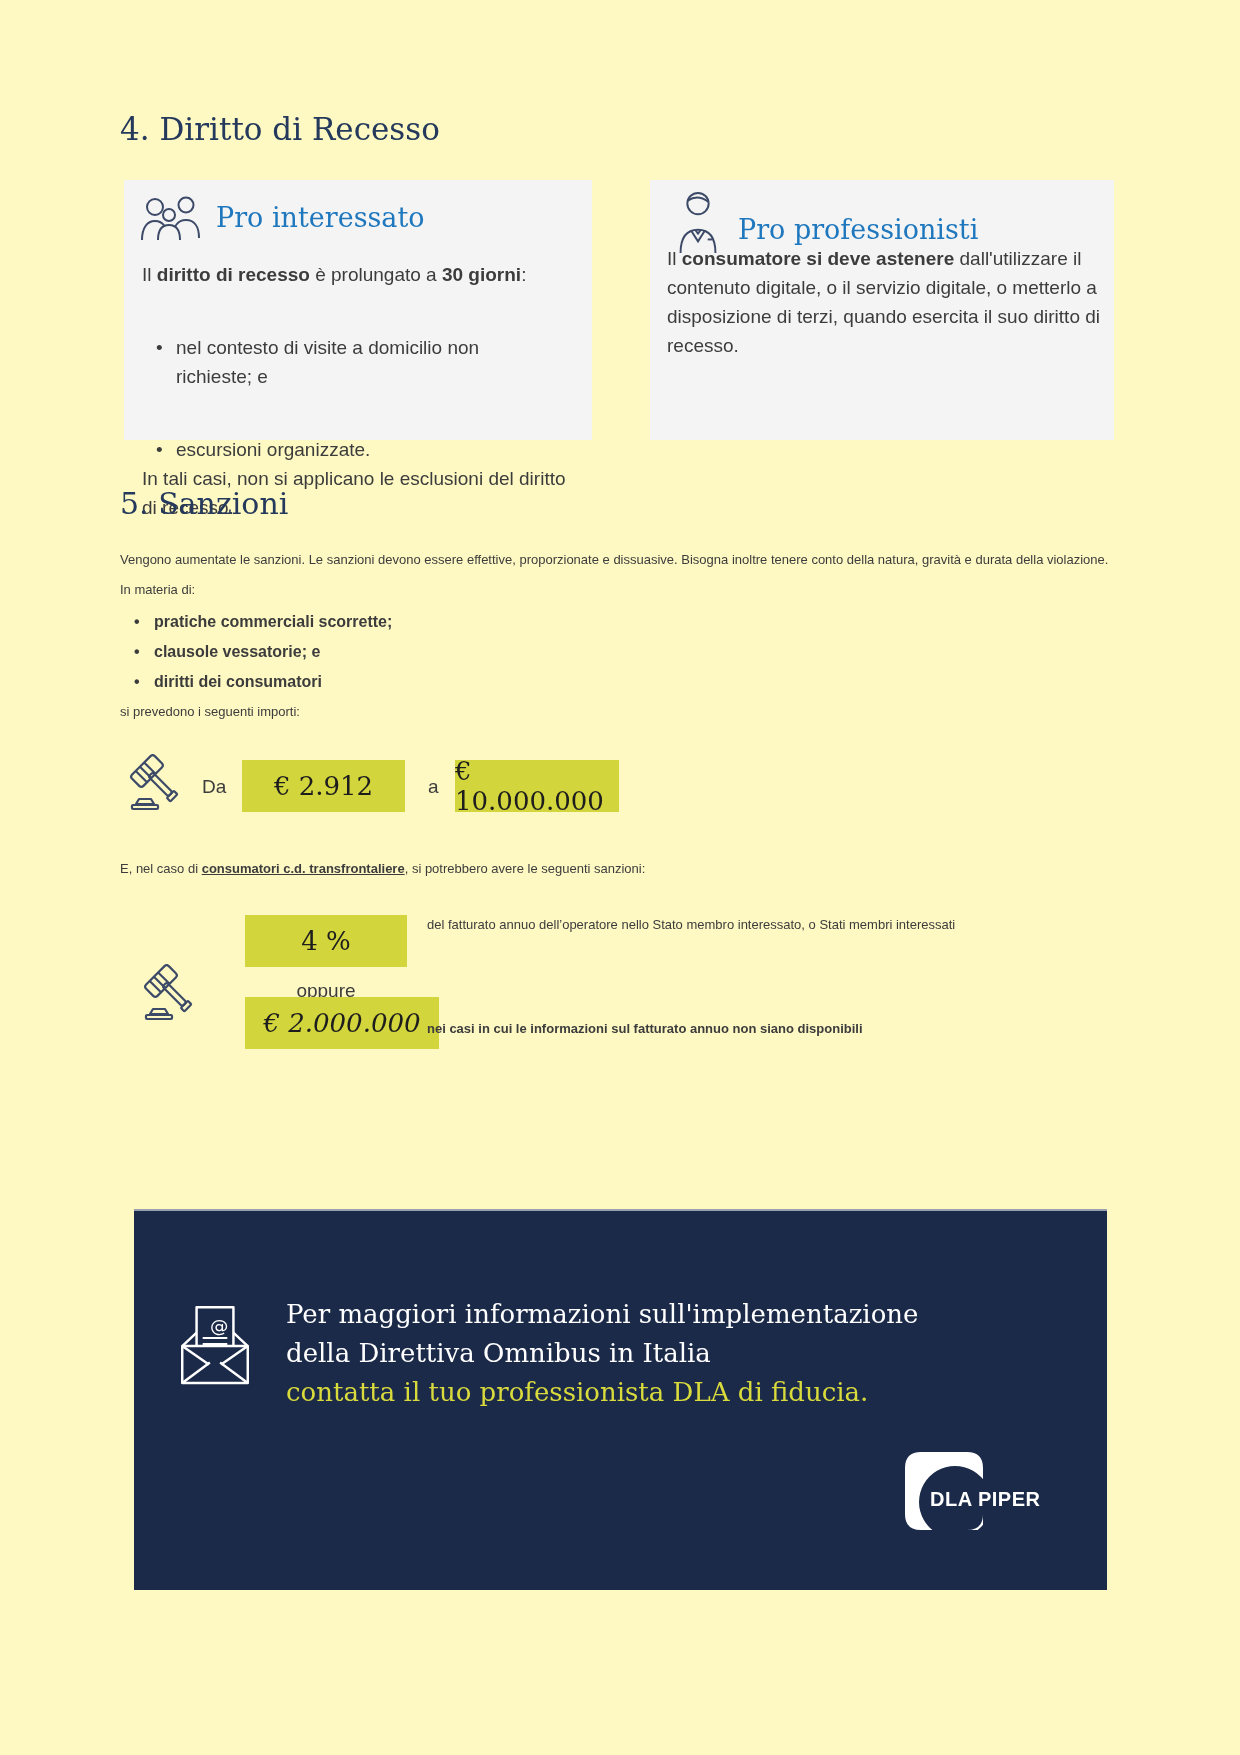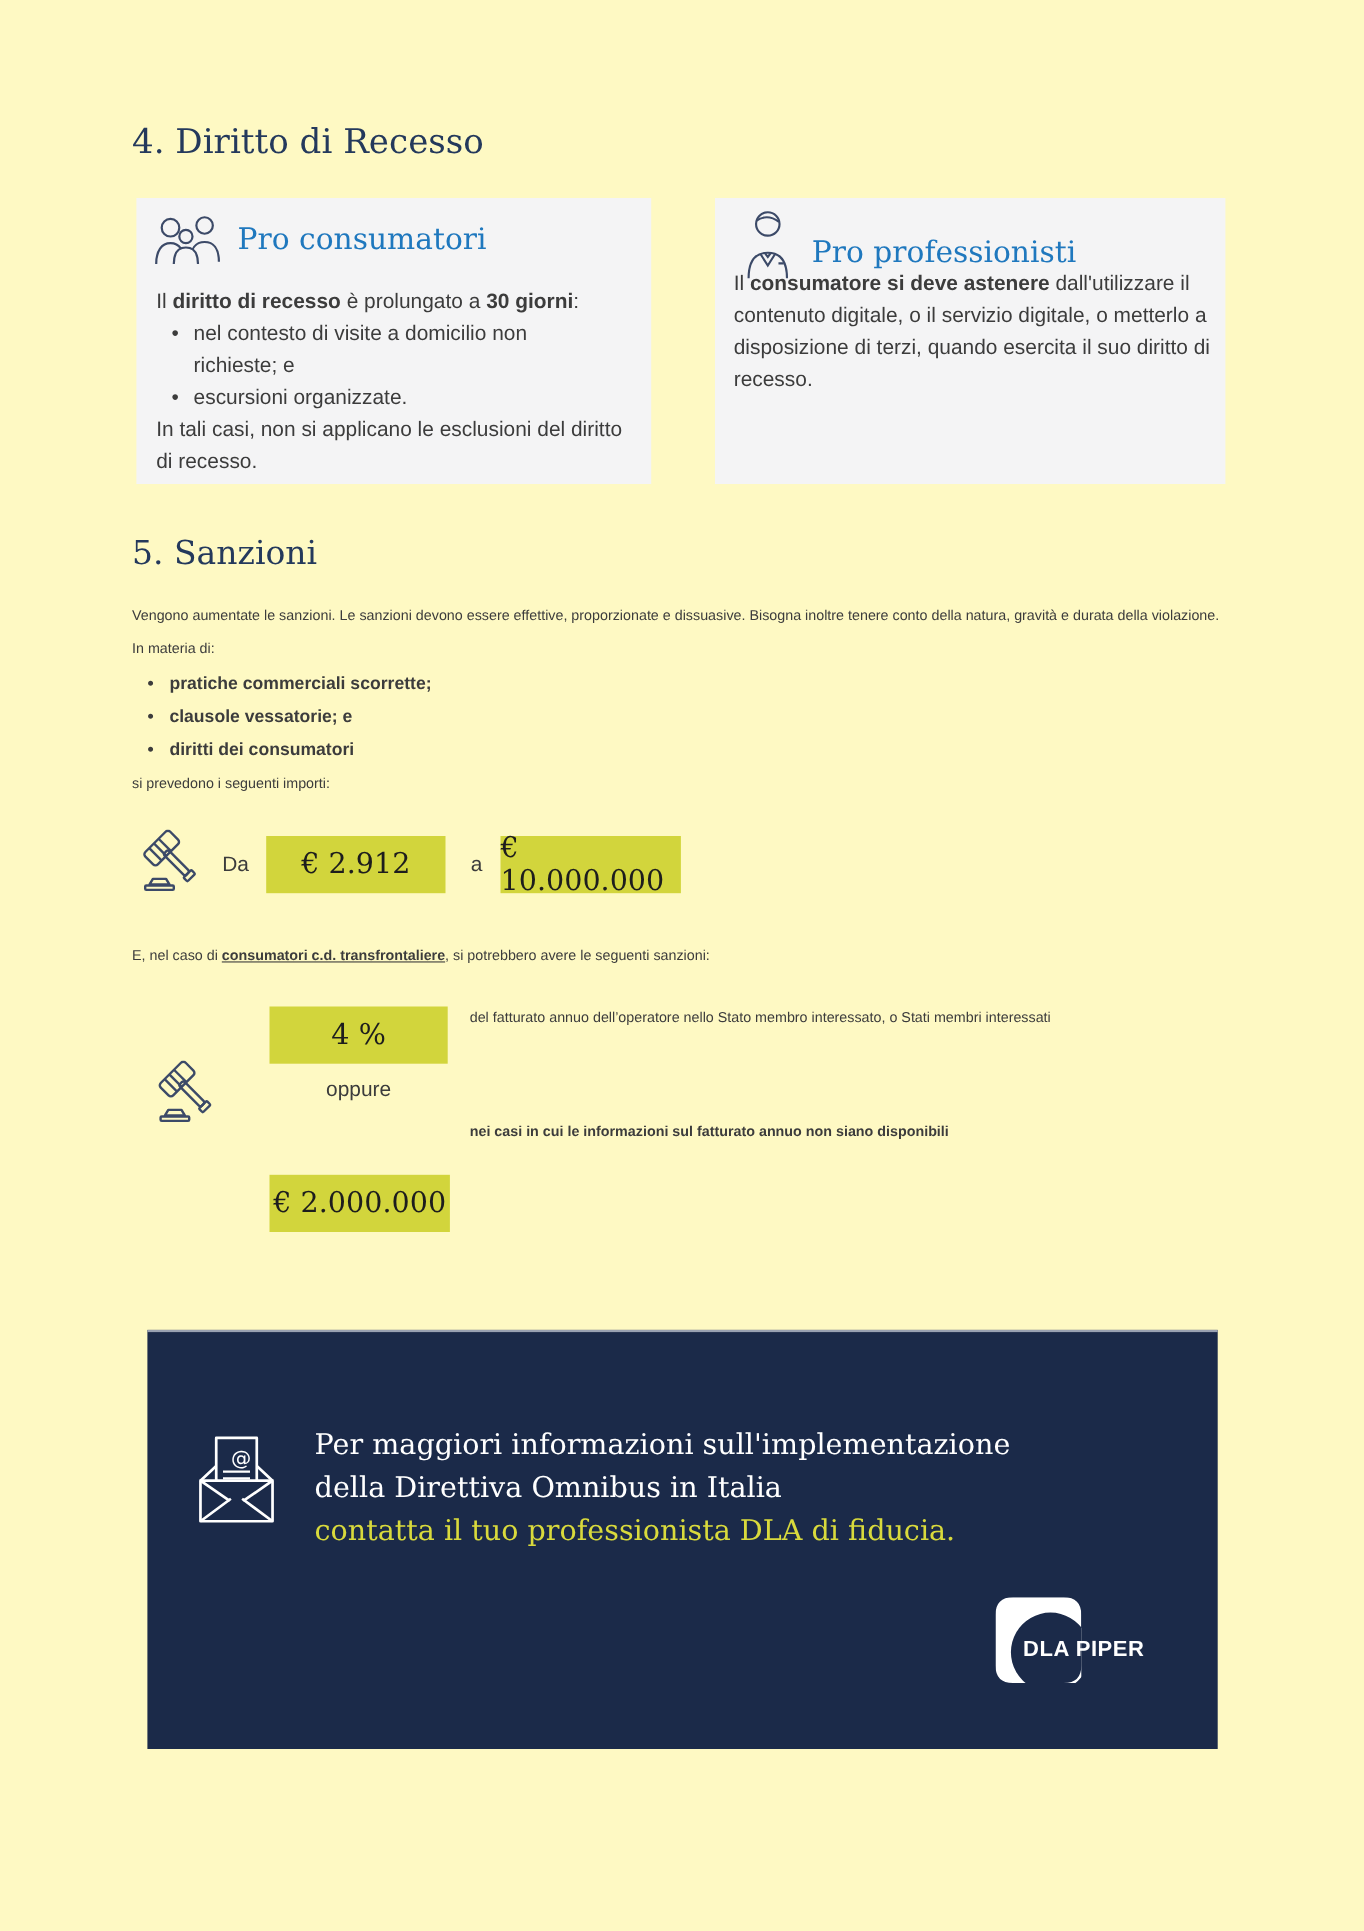--- a/index.html
+++ b/index.html
@@ -8,21 +8,21 @@
   .abs{position:absolute;}
 
   .h-main{font-family:"DejaVu Serif","Liberation Serif",serif;font-weight:400;
           color:#24395c;font-size:31px;line-height:1.15;}
 
   .panel{position:absolute;top:180px;height:260px;background:#f4f4f5;}
   .panel-title{position:absolute;font-family:"DejaVu Serif","Liberation Serif",serif;
                color:#1f78be;font-size:27px;}
   .panel-text{position:absolute;font-size:19px;line-height:29px;color:#3c3c3c;}
   .box-list{margin:0;padding:0;list-style:none;}
-  .box-list li{position:relative;padding-left:34px;}
+  .box-list li{position:relative;padding-left:34px;margin-top:44px;}
   .box-list li::before{content:"•";position:absolute;left:14px;top:0;}
 
   .body-par{position:absolute;font-size:13px;line-height:30px;color:#3c3c3c;}
   .s5-list{position:absolute;margin:0;padding:0;list-style:none;font-weight:bold;}
   .s5-list li{position:relative;padding-left:30px;line-height:30px;}
   .s5-list li::before{content:"•";position:absolute;left:10px;top:0;font-weight:bold;}
 
   .amount-box{position:absolute;background:#d2d53c;display:flex;align-items:center;justify-content:center;
               font-family:"DejaVu Serif","Liberation Serif",serif;font-size:26px;color:#1d1d1d;}
   .inline-label{position:absolute;font-size:19px;color:#3c3c3c;}
@@ -46,21 +46,21 @@
     <span class="abs" style="left:16px;top:16px;">
       <svg width="66" height="48" viewBox="0 0 66 48" fill="none" stroke="#3c4a68" stroke-width="2">
         <circle cx="15" cy="11" r="8" fill="#f4f4f5"></circle>
         <path d="M2 44 c0-12 5-19 13-19 s13 7 13 19" fill="#f4f4f5"></path>
         <circle cx="46" cy="9" r="7.5" fill="#f4f4f5"></circle>
         <path d="M33 42 c0-12 5-18 13-18 s13 6 13 18" fill="#f4f4f5"></path>
         <circle cx="29" cy="19" r="6" fill="#f4f4f5"></circle>
         <path d="M18 44 c0-10 4-15 11-15 s11 5 11 15" fill="#f4f4f5"></path>
       </svg>
     </span>
-    <div class="panel-title" style="left:92px;top:22px;">Pro consumatori</div>
+    <div class="panel-title" style="left:92px;top:22px;">Pro interessato</div>
     <div class="panel-text" style="left:18px;top:80px;width:430px;">
       <div><span>Il </span><span style="font-weight: bold;">diritto di recesso</span><span> è prolungato a </span><span style="font-weight: bold;">30 giorni</span><span>:</span></div>
       <ul class="box-list">
         <li style="width:352px;">nel contesto di visite a domicilio non richieste; e</li>
         <li>escursioni organizzate.</li>
       </ul>
       <div style="width:426px;">In tali casi, non si applicano le esclusioni del diritto di recesso.</div>
     </div>
   </div>
 
@@ -126,21 +126,21 @@
         <rect x="26" y="14" width="28" height="6" rx="2"></rect>
         <rect x="54" y="12" width="5" height="10" rx="1"></rect>
       </g>
       <path d="M10 50 h18 l-3 -5 h-12 z"></path>
       <rect x="6" y="51" width="26" height="4" rx="1"></rect>
     </svg>
   </span>
   <div class="amount-box" style="left:245px;top:915px;width:162px;height:52px;">4 %</div>
   <div class="body-par" style="left:427px;top:909px;width:680px;line-height:31px;">del fatturato annuo dell’operatore nello Stato membro interessato, o Stati membri interessati</div>
   <div class="inline-label" style="left:245px;top:980px;width:162px;text-align:center;">oppure</div>
-  <div class="amount-box" style="left:245px;top:1068px;width:164px;height:52px;">€ 2.000.000</div>
+  <div class="amount-box" style="left:245px;top:997px;width:194px;height:52px;font-style:italic;">€ 2.000.000</div>
   <div class="body-par" style="left:427px;top:1014px;width:680px;font-weight:bold;">nei casi in cui le informazioni sul fatturato annuo non siano disponibili</div>
 
   <div class="footer">
     <span class="abs" style="left:42px;top:88px;">
       <svg width="78" height="86" viewBox="0 0 76 84" fill="none" stroke="#ffffff" stroke-width="2.4" stroke-linejoin="round">
         <path d="M6 46 L38 16 L70 46"></path>
         <rect x="20" y="8" width="36" height="46" fill="#1b2a49"></rect>
         <text x="42" y="32" font-size="18" fill="#ffffff" stroke="none" text-anchor="middle" font-family="DejaVu Sans, sans-serif">@</text>
         <path d="M26 38 h24 M26 44 h24" stroke-width="2"></path>
         <rect x="6" y="46" width="64" height="36" fill="#1b2a49"></rect>

